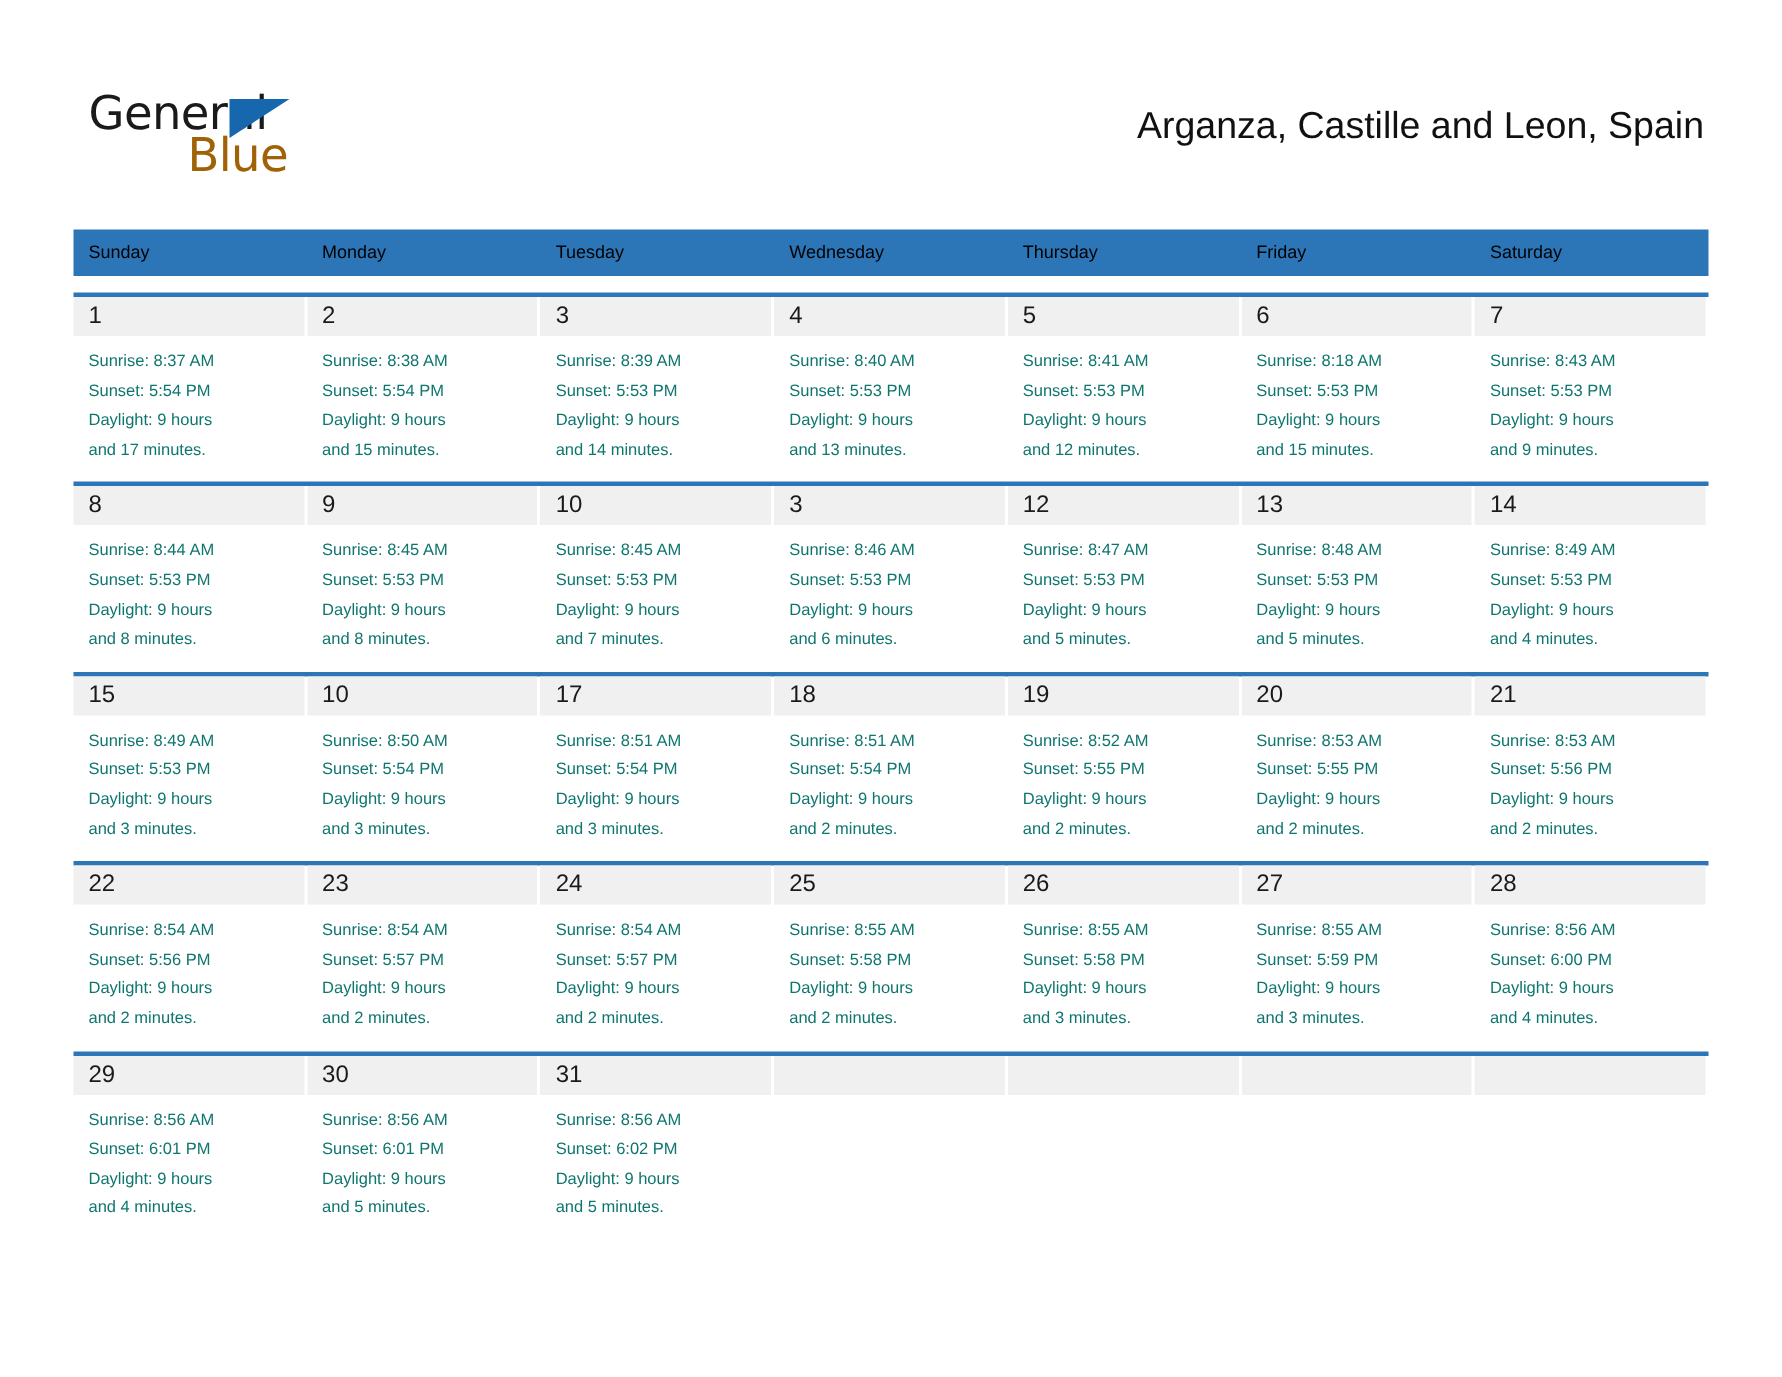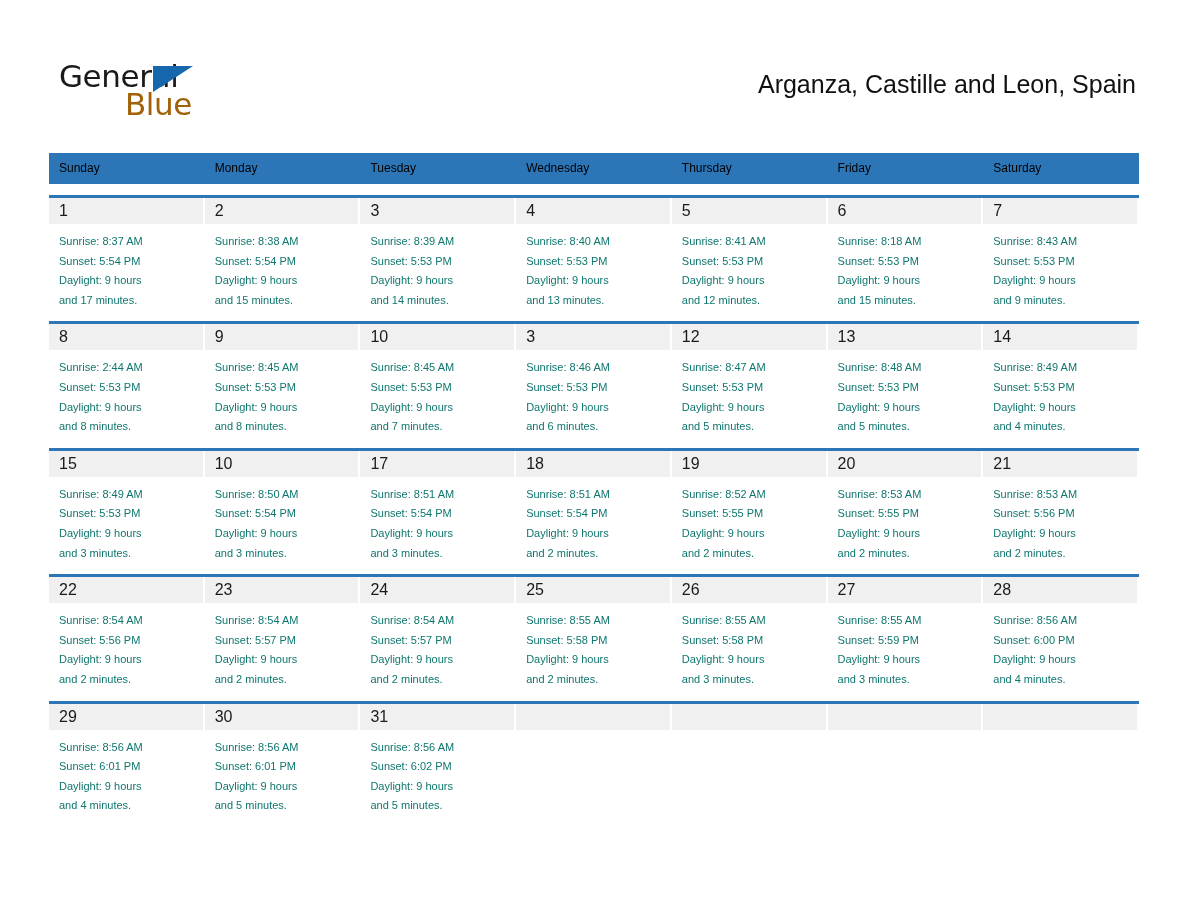--- a/index.html
+++ b/index.html
@@ -250,21 +250,21 @@
         </div>
       </div>
     </div>
 
     <div class="week">
       <div class="cell">
         <div class="datebar">
             <div class="daynum">8</div>
           </div>
         <div class="details">
-          <div>Sunrise: 2:44 AM</div>
+          <div>Sunrise: 8:44 AM</div>
           <div>Sunset: 5:53 PM</div>
           <div>Daylight: 9 hours</div>
           <div>and 8 minutes.</div>
         </div>
       </div>
       <div class="cell">
         <div class="datebar">
             <div class="daynum">9</div>
           </div>
         <div class="details">

